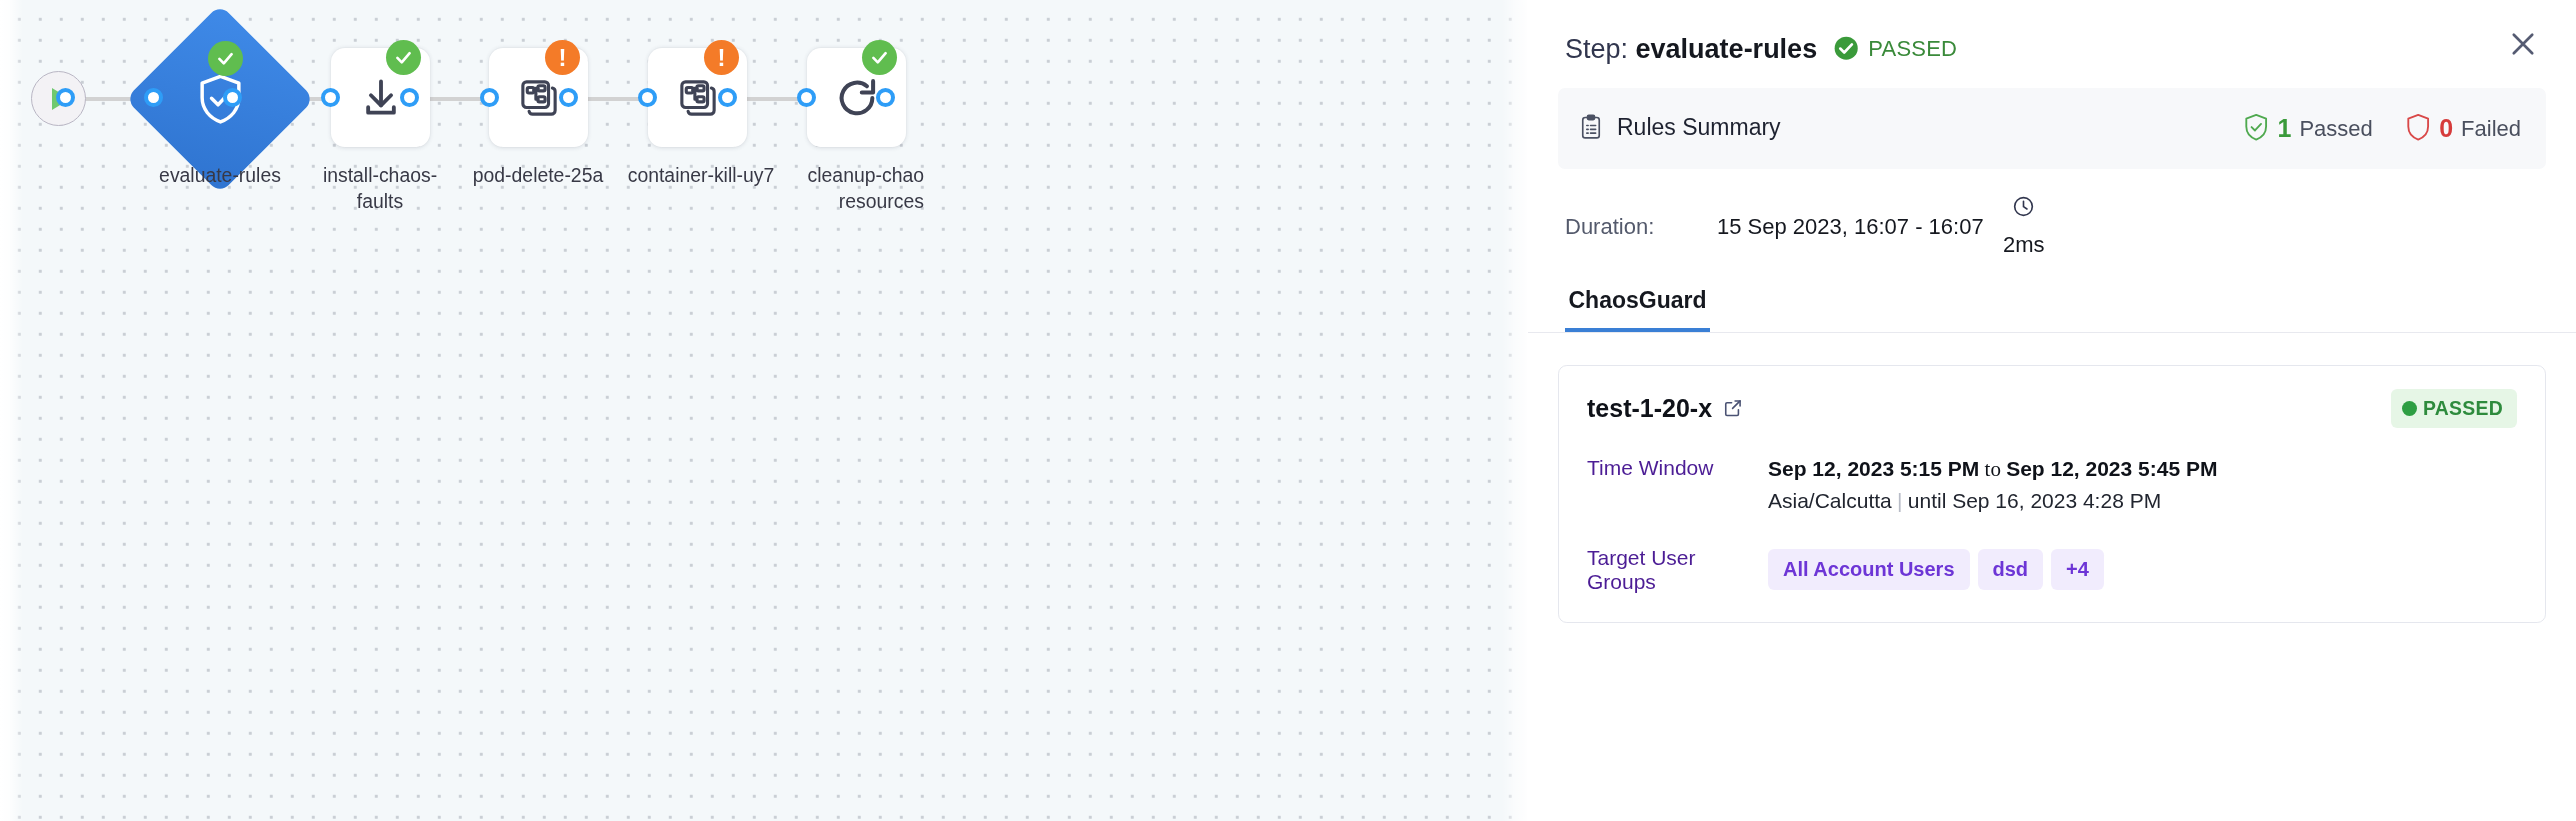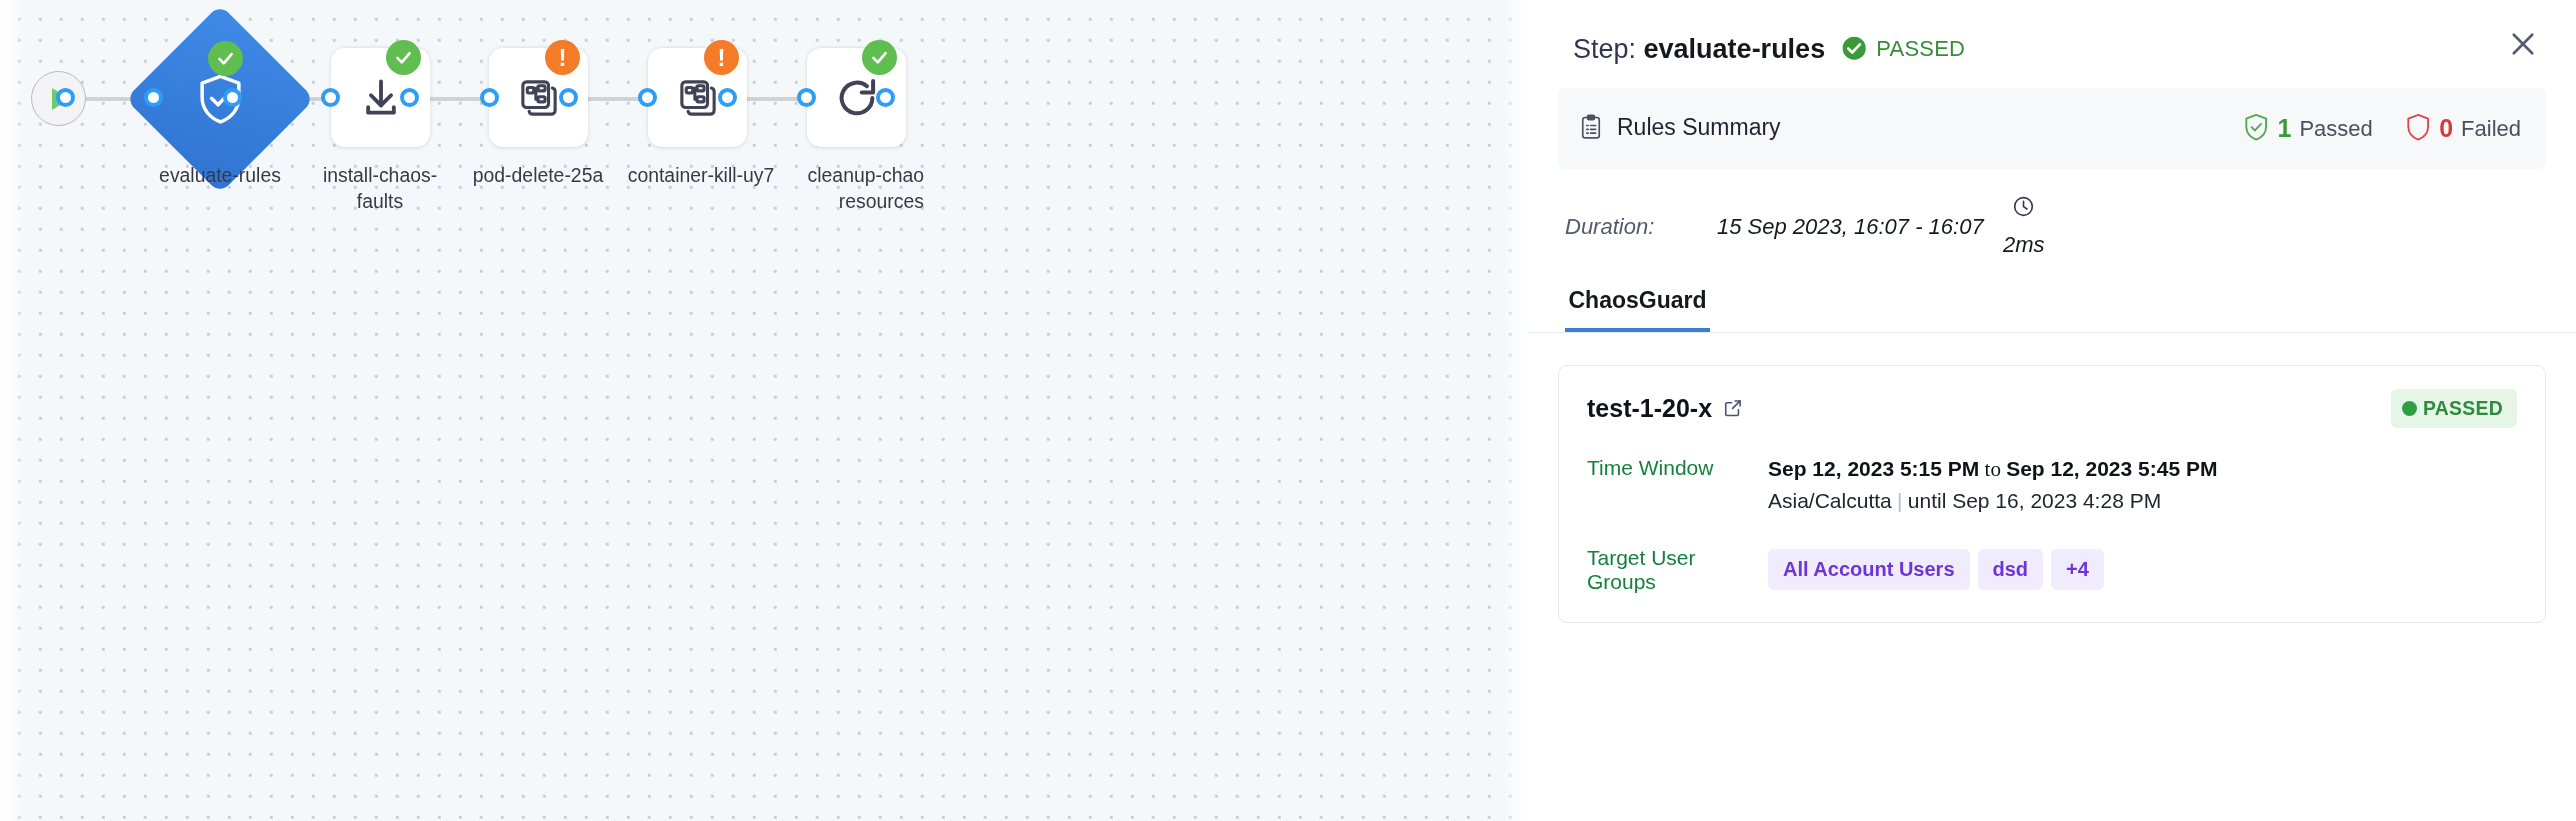--- a/index.html
+++ b/index.html
@@ -142,21 +142,20 @@
 
   .panel-head {
     position: relative;
     padding: 34px 37px 23px 37px;
     display: flex; align-items: center;
   }
   .panel-title {
     font-size: 27px;
     color: #31364e;
     font-weight: 400;
-    margin-left: 8px;
   }
   .panel-title b { font-weight: 700; color: #15181f; }
   .status-inline {
     display: flex; align-items: center; gap: 8.8px;
     margin-left: 16px;
   }
   .status-inline .txt {
     font-size: 22px; color: #3a8a3a; letter-spacing: 0.2px;
   }
   .close-btn {
@@ -179,21 +178,21 @@
   .rules-left .lbl { font-size: 23px; color: #1e2230; }
   .rules-right { margin-left: auto; display: flex; align-items: center; gap: 32px; }
   .rules-stat { display: flex; align-items: center; gap: 8px; }
   .rules-stat .num { font-size: 25px; font-weight: 700; }
   .rules-stat .num.pass { color: #3a9a3a; }
   .rules-stat .num.fail { color: #d63b3b; }
   .rules-stat .cap { font-size: 22px; color: #4a4f5e; }
 
   
   .meta { padding: 26.4px 37px 0 37px; }
-  .meta-row { display: flex; align-items: center; margin-bottom: 19.4px; font-style: italic; }
+  .meta-row { display: flex; align-items: center; margin-bottom: 19.4px; }
   .meta-key {
     width: 152px; flex: 0 0 152px;
     font-size: 22px; color: #545a6c;
   }
   .meta-val { font-size: 22px; color: #15181f; display: flex; align-items: center; }
   .clock-wrap { display: inline-flex; align-items: center; gap: 8px; margin-left: 19.4px; flex-direction: column; }
 
   
   .tabs {
     margin-top: 16px;
@@ -231,21 +230,21 @@
     font-size: 19.4px;
     font-weight: 700;
     letter-spacing: 0.3px;
     display: flex; align-items: center; gap: 6.2px;
   }
   .dot-green { width: 15px; height: 15px; border-radius: 50%; background: #2e9e43; display: inline-block; }
 
   .card-row { display: flex; margin-top: 26.4px; }
   .card-key {
     width: 181px; flex: 0 0 181px;
-    font-size: 21px; color: #15803d; padding-top: 1.8px;
+    font-size: 21px; color: #4c1d95; padding-top: 1.8px;
   }
   .card-val { font-size: 21px; color: #0f1219; }
   .card-val .l1 { font-weight: 700; line-height: 30px; }
   .card-val .l1 .sep { font-weight: 400; font-family: Liberation Serif, serif; }
   .card-val .l2 { font-weight: 400; line-height: 34px; color: #21252f; }
   .card-val .l2 .bar { color: #b8bcc7; padding: 0 5.3px; }
 
   .chips { display: flex; gap: 8px; align-items: center; }
   .chip {
     background: #f1ecfd;

